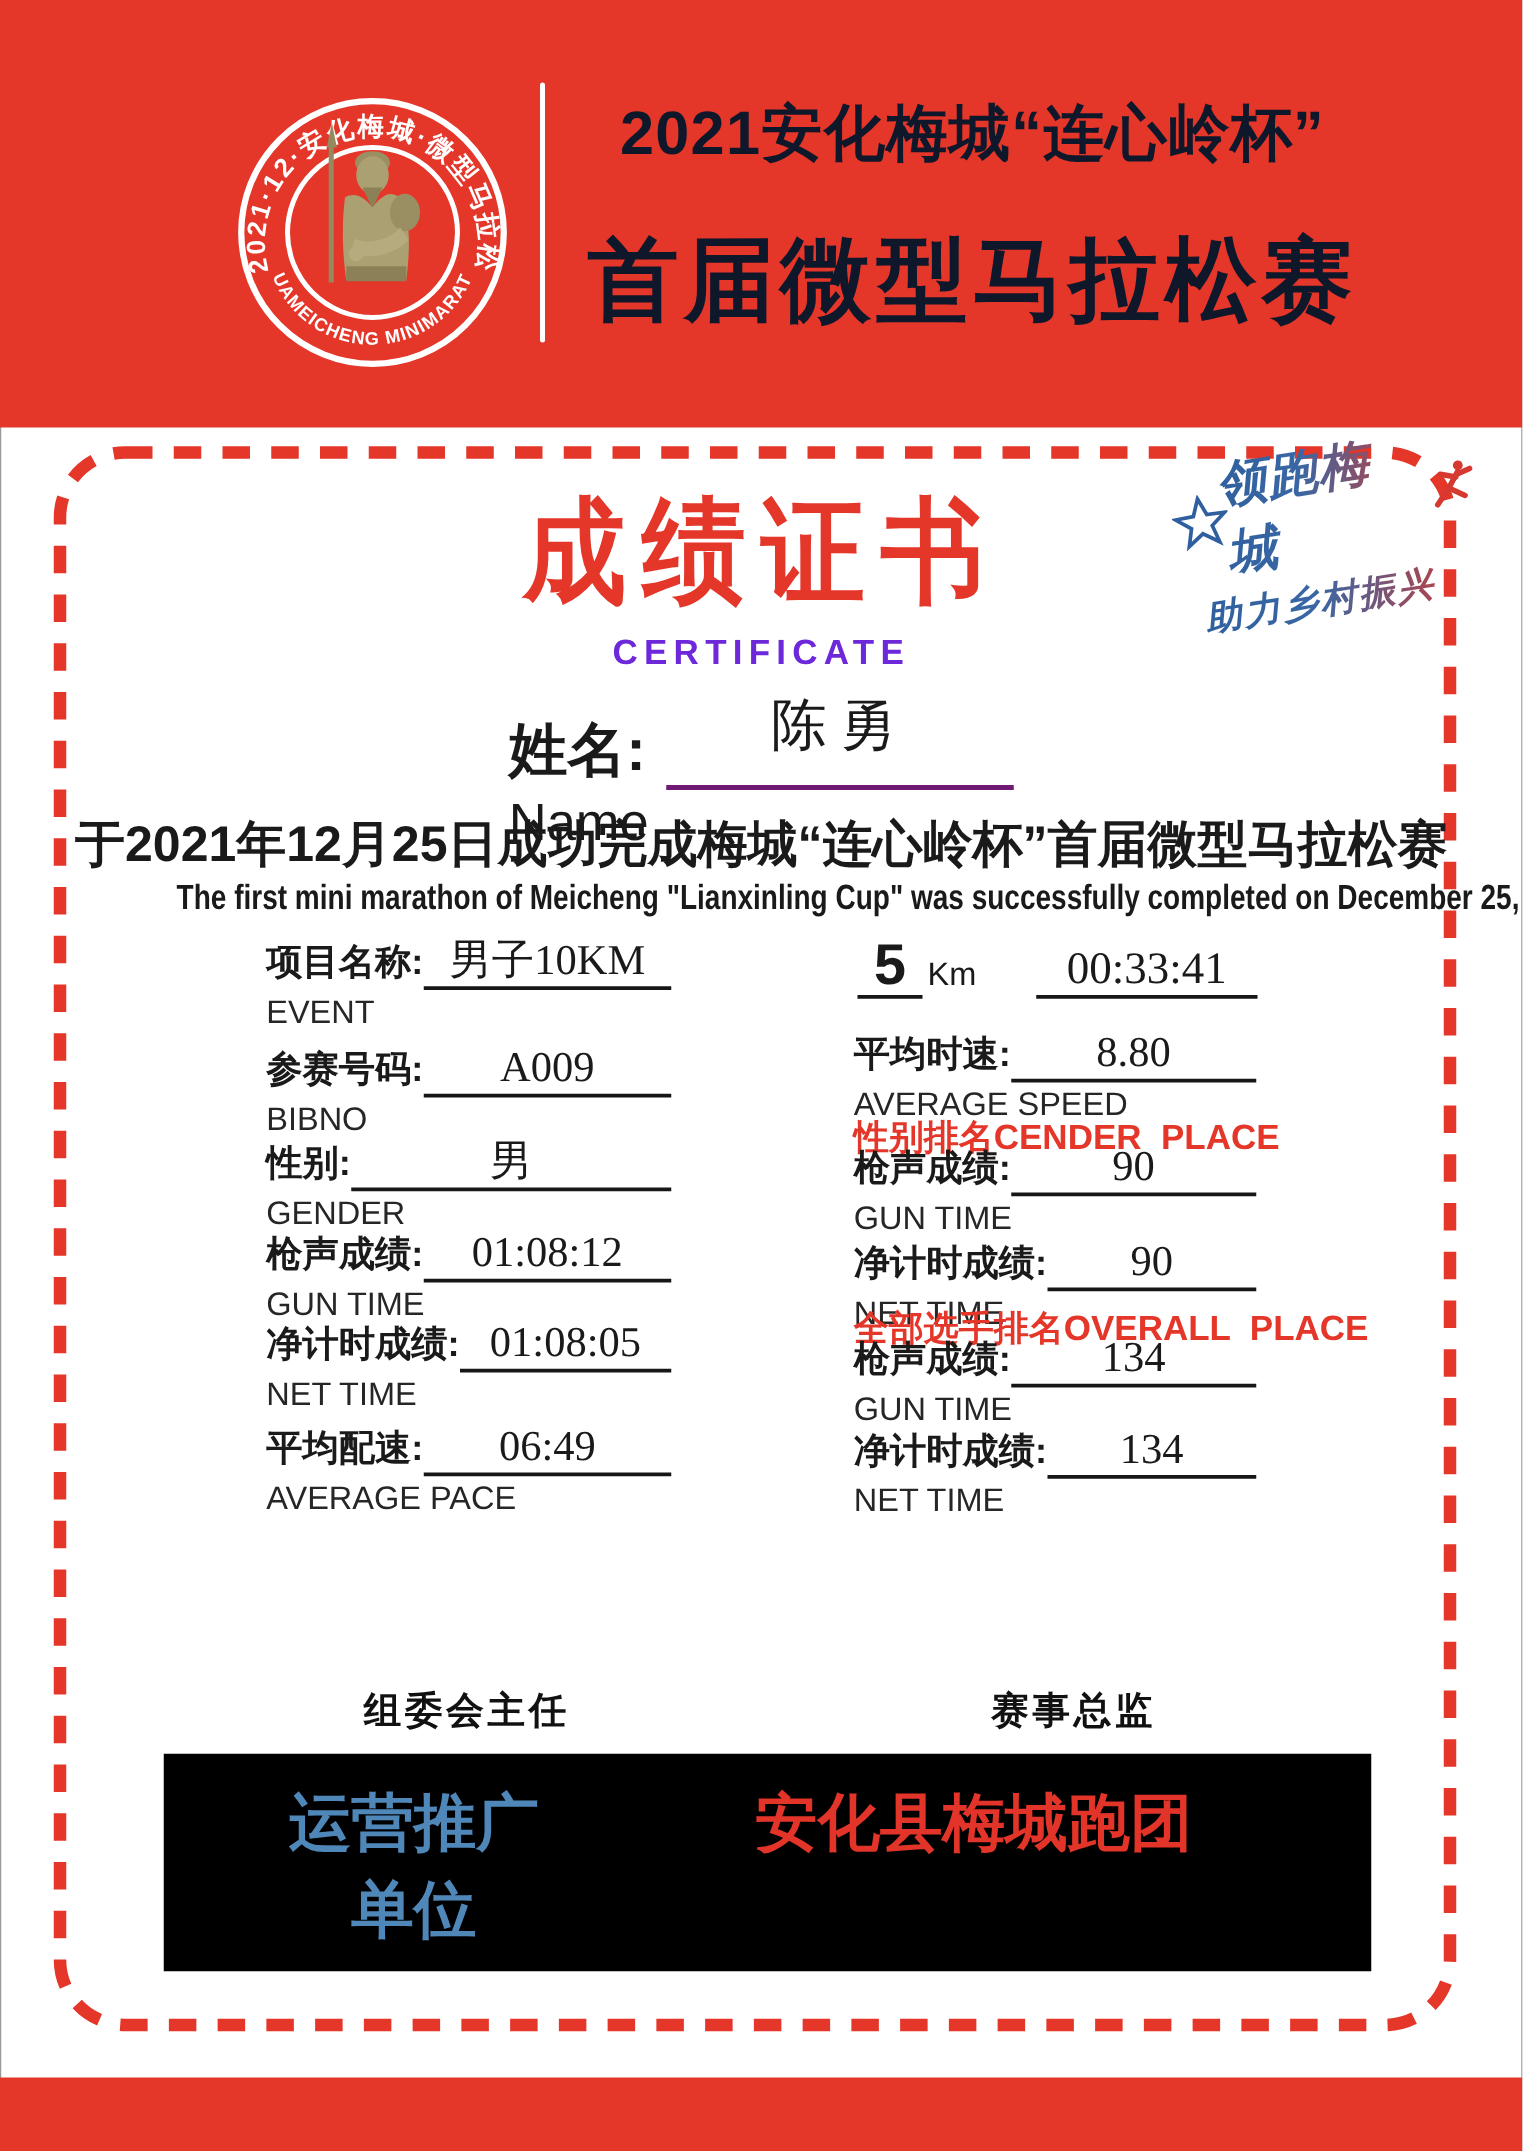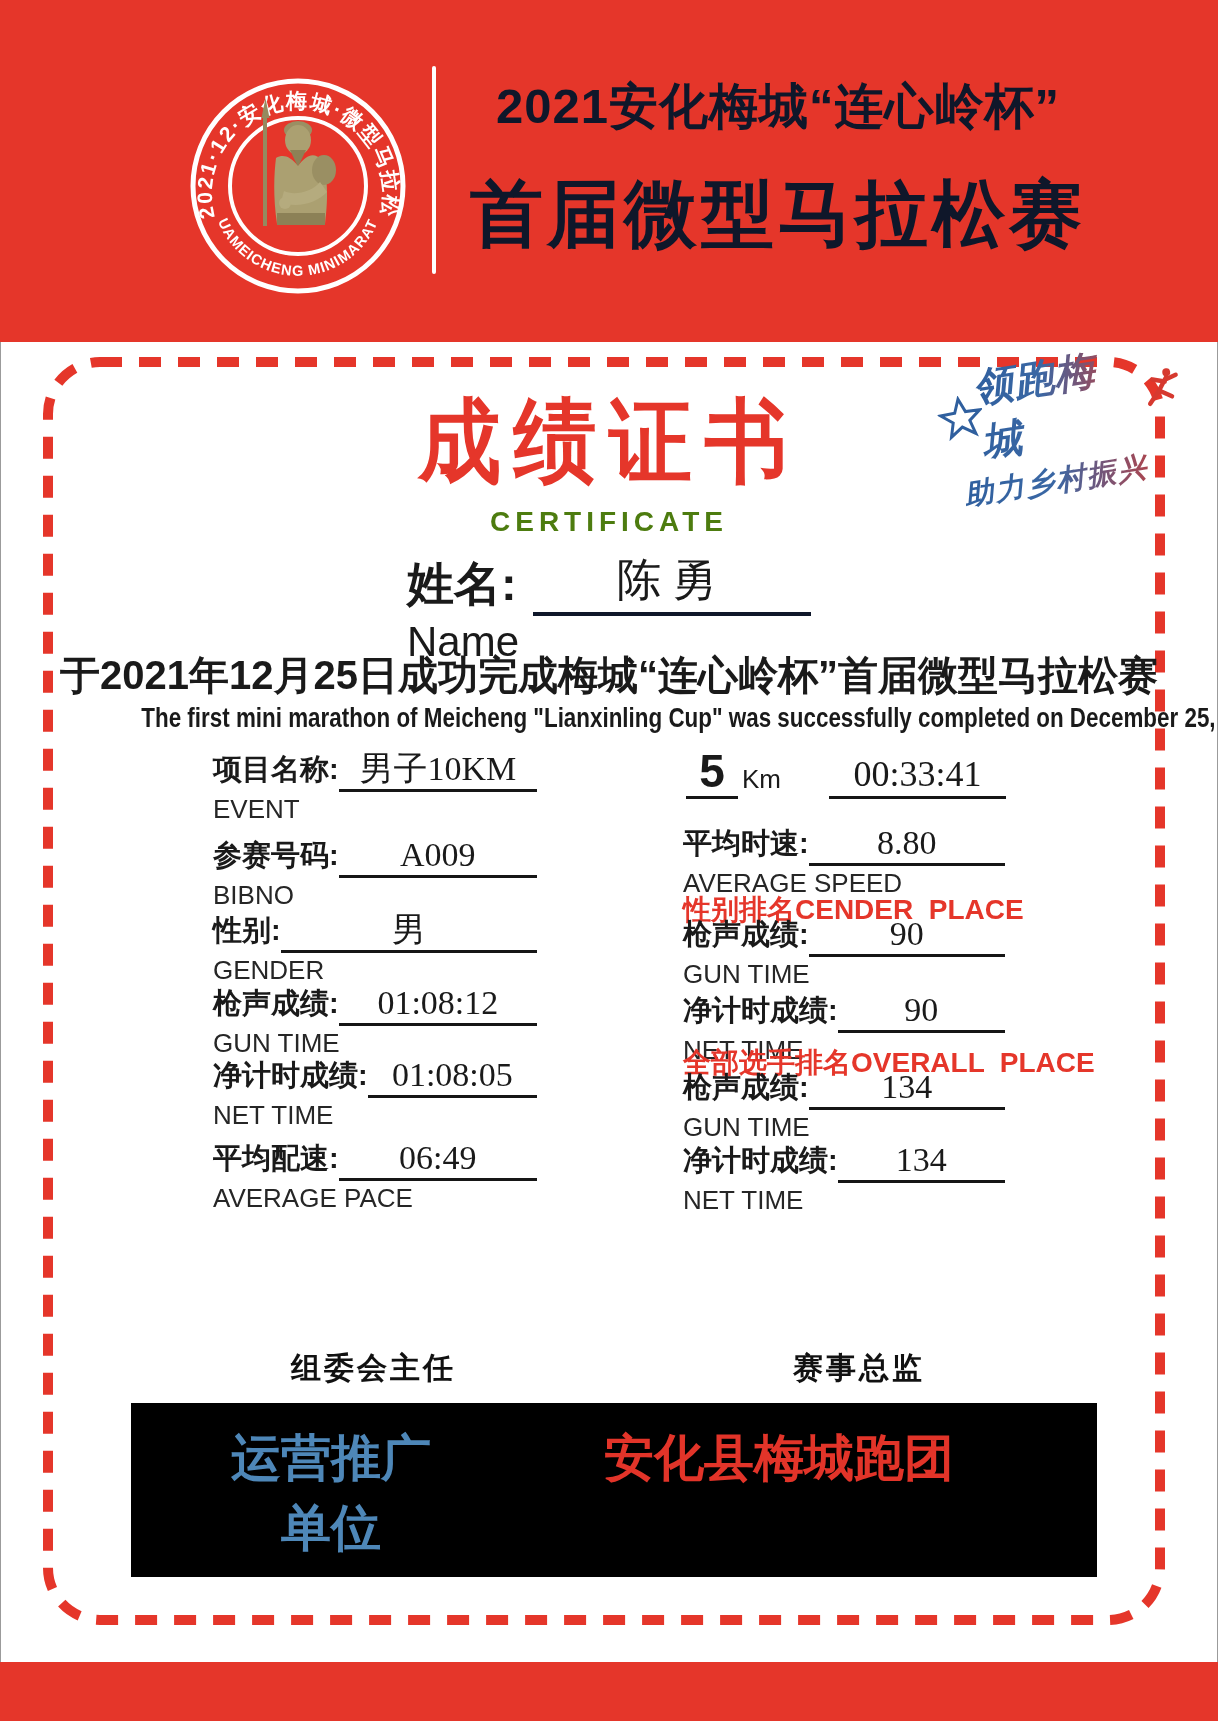--- a/index.html
+++ b/index.html
@@ -10,43 +10,43 @@
   }
   
   .header{position:absolute;left:0;top:0;width:1218px;height:342px;background:#E5362A;}
   .badge{position:absolute;left:186px;top:74px;width:224px;height:224px;}
   .badge svg{display:block;}
   .badge-top-text{fill:#ffffff;font-size:21px;font-weight:bold;letter-spacing:2px;}
   .badge-bot-text{fill:#ffffff;font-size:14.5px;font-weight:bold;letter-spacing:1px;}
   .divider{position:absolute;left:432px;top:66px;width:4px;height:208px;background:#ffffff;border-radius:2px;}
   .header-titles{position:absolute;left:448px;top:74px;width:660px;text-align:center;color:#0f172a;}
   .title1{font-size:49px;font-weight:800;letter-spacing:1px;white-space:nowrap;}
-  .title2{margin-top:26px;font-size:73px;font-weight:800;letter-spacing:4px;white-space:nowrap;}
+  .title2{margin-top:36px;font-size:73px;font-weight:800;letter-spacing:4px;white-space:nowrap;}
   
   .dash-border{position:absolute;left:0;top:0;pointer-events:none;}
   
   .cert-title{position:absolute;left:0;top:380px;width:1218px;text-align:center;
     color:#E5362A;font-size:92px;font-weight:800;letter-spacing:14px;transform:scaleX(0.9);}
   .cert-sub{position:absolute;left:0;top:506px;width:1218px;text-align:center;
-    color:#4d7c0f;font-size:28px;font-weight:bold;letter-spacing:5px;}
+    color:#6d28d9;font-size:28px;font-weight:bold;letter-spacing:5px;}
   
   .promo{position:absolute;left:930px;top:368px;width:245px;transform:rotate(-9deg);transform-origin:left top;}
   .promo-row{display:flex;align-items:center;}
   .grad{font-style:italic;font-weight:800;
     background:linear-gradient(100deg,#2F5F9E 0%,#3a67a4 40%,#D6392F 95%);
     -webkit-background-clip:text;background-clip:text;color:transparent;-webkit-text-fill-color:transparent;}
   .g1{font-size:40px;letter-spacing:1px;}
   .g2{font-size:29px;letter-spacing:2px;margin:2px 0 0 14px;}
   .promo-star{margin-right:-6px;}
   .promo-runner{margin-left:2px;}
   
   .name-row{position:absolute;left:407px;top:550px;width:404px;}
   .name-line{display:flex;align-items:flex-end;}
   .name-label{font-size:47px;font-weight:600;white-space:nowrap;}
-  .name-value-wrap{flex:1;border-bottom:4px solid #0f172a;text-align:center;margin-left:16px;padding-bottom:2px;}
+  .name-value-wrap{flex:1;border-bottom:4px solid #701a75;text-align:center;margin-left:16px;padding-bottom:18px;}
   .name-value{font-family:"Liberation Serif","DejaVu Serif",serif;font-size:45px;letter-spacing:10px;}
   .name-en{font-size:42px;font-weight:500;margin-top:2px;}
   
   .stmt-cn{position:absolute;left:40px;top:648px;width:1138px;text-align:center;
     font-size:40px;font-weight:600;white-space:nowrap;}
   .stmt-en{position:absolute;left:0px;top:702px;width:1218px;text-align:center;}
   .stmt-en span{display:inline-block;transform:scaleX(0.8);transform-origin:center;
     font-size:28px;font-weight:600;white-space:nowrap;}
   
   .field{position:absolute;}

